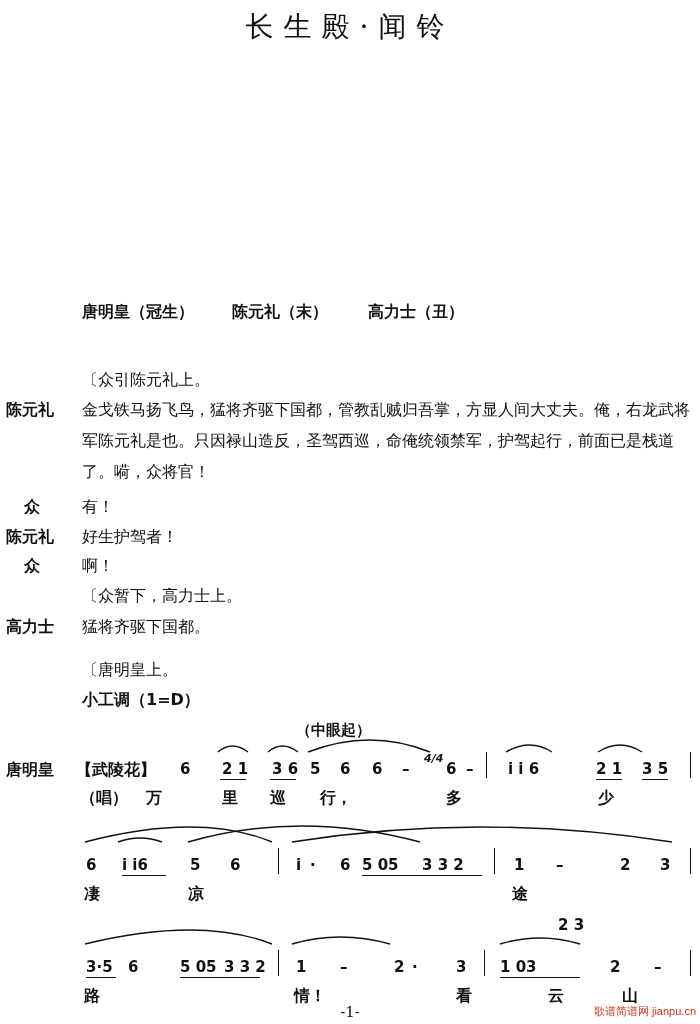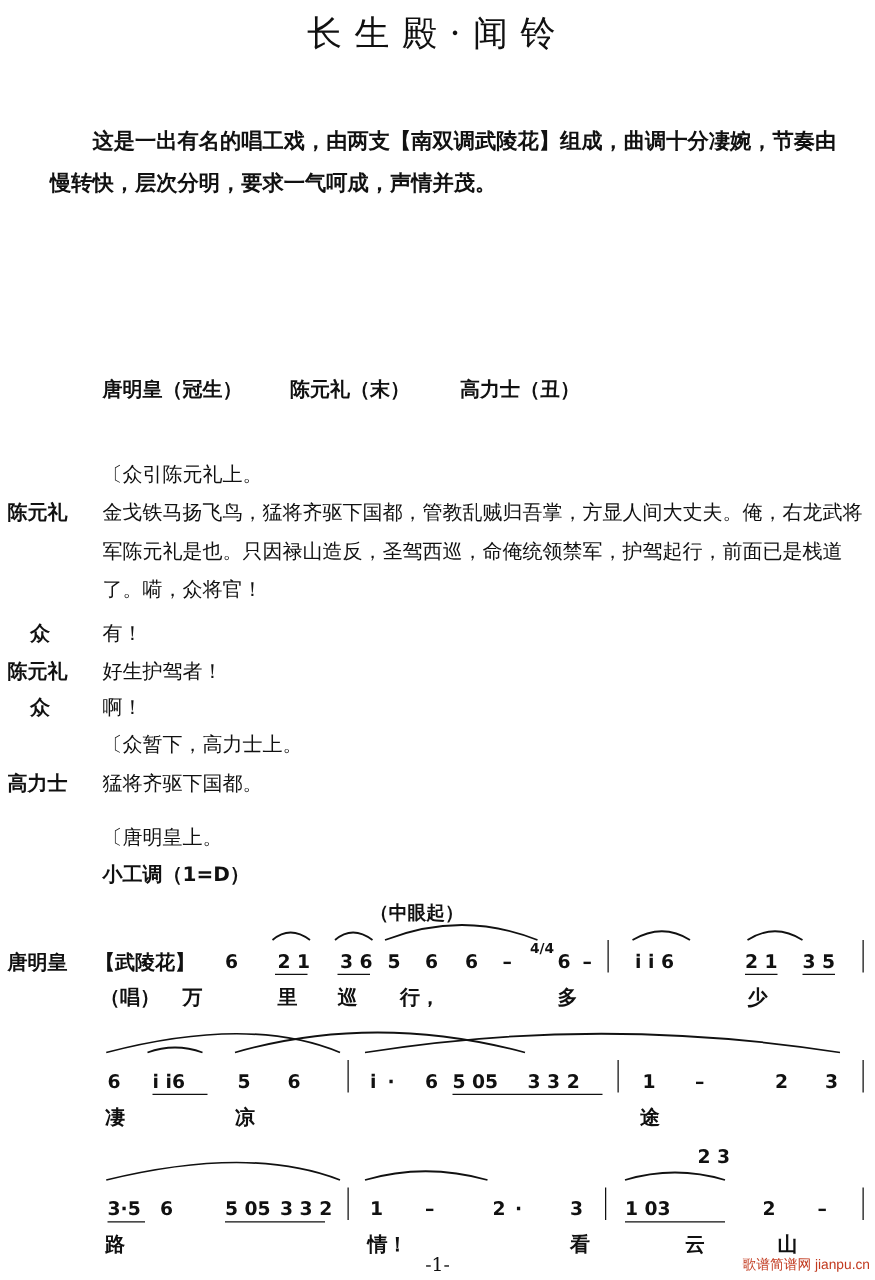--- a/index.html
+++ b/index.html
@@ -31,21 +31,20 @@
   svg.slurs { position: absolute; left: 0; top: 0; }
   .pagenum { left: 0; width: 700px; text-align: center; top: 1003px; font-size: 15px; }
   .watermark { right: 4px; top: 1004px; font-size: 11px; color: #c23a1f; font-family: Liberation Sans, sans-serif; }
 </style>
 </head>
 <body>
 
 <div class="abs title">长生殿·闻铃</div>
 
 <div class="abs intro" style="top:96px;">
-  <p>这是一出有名的唱工戏，由两支【南双调武陵花】组成，曲调十分凄婉，节奏由慢转快，层次分明，要求一气呵成，声情并茂。</p>
 </div>
 
 <div class="abs cast" style="left:0; width:700px; height:24px;">
   <span style="left:82px;">唐明皇（冠生）</span>
   <span style="left:232px;">陈元礼（末）</span>
   <span style="left:368px;">高力士（丑）</span>
 </div>
 
 <div class="abs line" style="top:370px;">〔众引陈元礼上。</div>
 
@@ -97,21 +96,21 @@
 <div class="abs" style="left:80px; top:788px; font-size:16px; font-weight:bold;">（唱）</div>
 
 <div>
   <span class="n" style="left:180px; top:760px;">6</span>
   <span class="n" style="left:222px; top:760px;">2 1</span>
   <span class="n" style="left:272px; top:760px;">3 6</span>
   <span class="n" style="left:310px; top:760px;">5</span>
   <span class="n" style="left:340px; top:760px;">6</span>
   <span class="n" style="left:372px; top:760px;">6</span>
   <span class="n" style="left:402px; top:760px;">–</span>
-  <span class="n" style="left:424px; top:752px; font-size:11px;">4/4</span>
+  <span class="n" style="left:424px; top:752px; font-size:11px;font-style:italic;">4/4</span>
   <span class="n" style="left:446px; top:760px;">6</span>
   <span class="n" style="left:466px; top:760px;">–</span>
   <span class="n" style="left:508px; top:760px;">i i 6</span>
   <span class="n" style="left:596px; top:760px;">2 1</span>
   <span class="n" style="left:642px; top:760px;">3 5</span>
   <div class="bar" style="left:486px; top:752px; height:26px;"></div>
   <div class="bar" style="left:690px; top:752px; height:26px;"></div>
   <div class="ul" style="left:220px; top:779px; width:26px;"></div>
   <div class="ul" style="left:270px; top:779px; width:26px;"></div>
   <div class="ul" style="left:596px; top:779px; width:26px;"></div>

